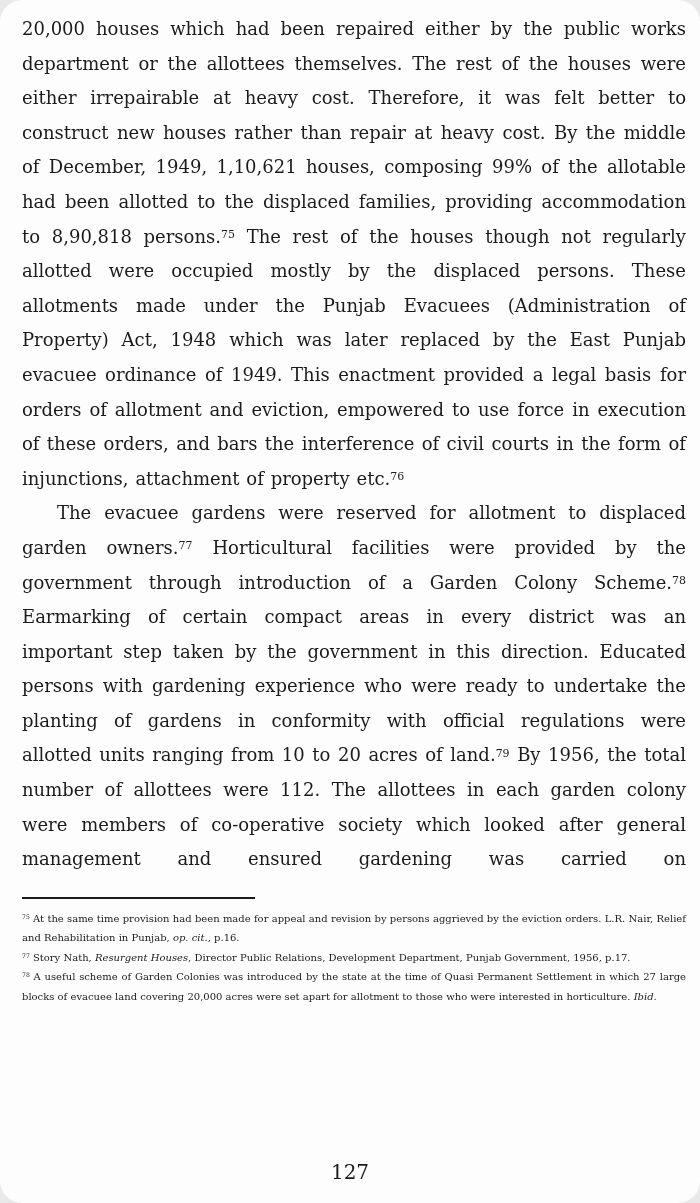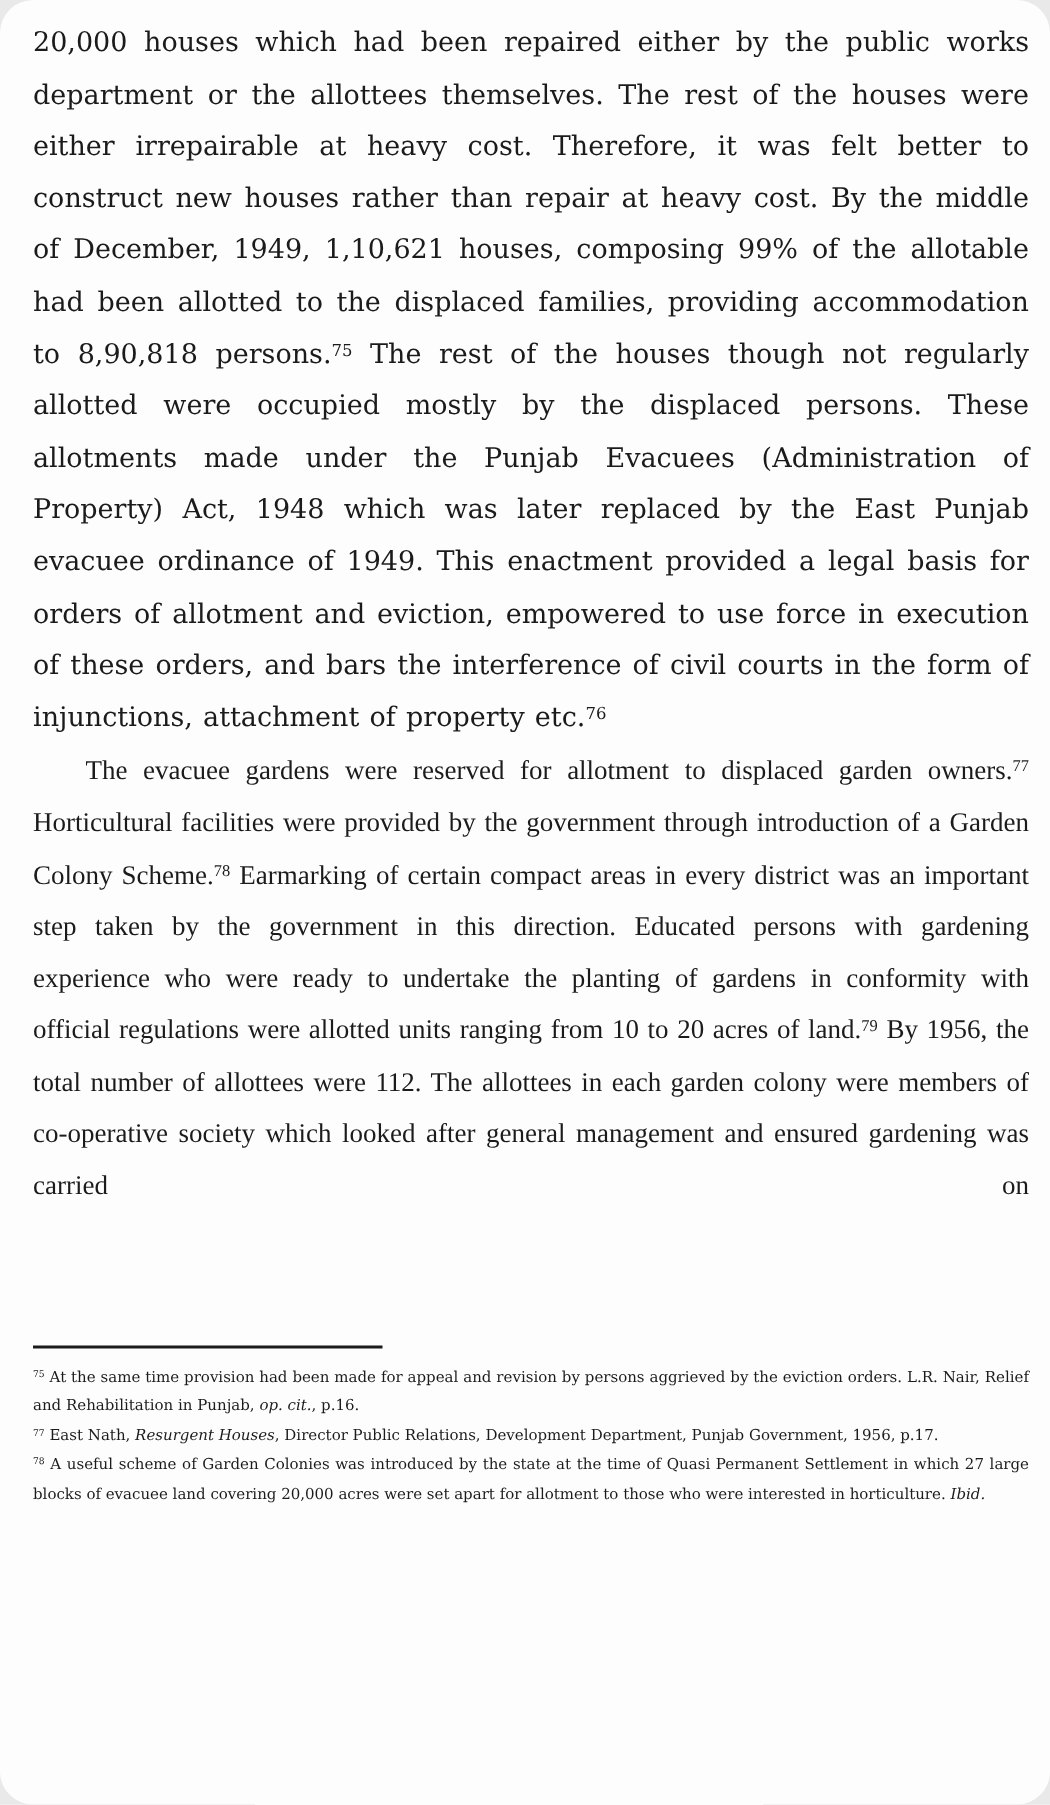--- a/index.html
+++ b/index.html
@@ -16,21 +16,21 @@
     border-radius:22px;
   }
   .body-text { position:absolute; top:12px; left:22px; right:14px; }
   .para {
     margin:0;
     font-size:18px;
     line-height:34.6px;
     text-align:justify;
     word-spacing:0.06em;
   }
-  .para.indent { text-indent:35px;font-family:Liberation Serif, serif; }
+  .para.indent { text-indent:35px; }
   .para.mid { text-align-last:justify; }
   .sup {
     font-size:61%;
     line-height:0;
     vertical-align:baseline;
     position:relative;
     top:-0.45em;
   }
   .it { font-style:italic; }
   .footer-area { position:absolute; left:22px; right:14px; top:897px; }
@@ -57,18 +57,19 @@
 <main class="page">
   <section class="body-text" id="body-text">
       <p class="para"><span>20,000 houses which had been repaired either by the public works department or the allottees themselves. The rest of the houses were either irrepairable at heavy cost. Therefore, it was felt better to construct new houses rather than repair at heavy cost. By the middle of December, 1949, 1,10,621 houses, composing 99% of the allotable had been allotted to the displaced families, providing accommodation to 8,90,818 persons.</span><sup class="sup">75</sup><span> The rest of the houses though not regularly allotted were occupied mostly by the displaced persons. These allotments made under the Punjab Evacuees (Administration of Property) Act, 1948 which was later replaced by the East Punjab evacuee ordinance of 1949. This enactment provided a legal basis for orders of allotment and eviction, empowered to use force in execution of these orders, and bars the interference of civil courts in the form of injunctions, attachment of property etc.</span><sup class="sup">76</sup></p>
       <p class="para indent mid"><span>The evacuee gardens were reserved for allotment to displaced garden owners.</span><sup class="sup">77</sup><span> Horticultural facilities were provided by the government through introduction of a Garden Colony Scheme.</span><sup class="sup">78</sup><span> Earmarking of certain compact areas in every district was an important step taken by the government in this direction. Educated persons with gardening experience who were ready to undertake the planting of gardens in conformity with official regulations were allotted units ranging from 10 to 20 acres of land.</span><sup class="sup">79</sup><span> By 1956, the total number of allottees were 112. The allottees in each garden colony were members of co-operative society which looked after general management and ensured gardening was carried on</span></p>
     </section>
 
   <div class="footer-area">
     <hr class="fnsep">
     <section id="footnotes">
         <div class="footnote"><sup class="sup">75</sup><span> At the same time provision had been made for appeal and revision by persons aggrieved by the eviction orders. L.R. Nair, Relief and Rehabilitation in Punjab, </span><span class="it">op. cit.</span><span>, p.16.</span></div>
-        <div class="footnote"><sup class="sup">77</sup><span> East Nath, </span><span class="it">Resurgent Houses</span><span>, Director Public Relations, Development Department, Punjab Government, 1956, p.17.</span></div>
+        <div class="footnote"><sup class="sup">77</sup><span> Story Nath, </span><span class="it">Resurgent Houses</span><span>, Director Public Relations, Development Department, Punjab Government, 1956, p.17.</span></div>
         <div class="footnote"><sup class="sup">78</sup><span> A useful scheme of Garden Colonies was introduced by the state at the time of Quasi Permanent Settlement in which 27 large blocks of evacuee land covering 20,000 acres were set apart for allotment to those who were interested in horticulture. </span><span class="it">Ibid.</span></div>
       </section>
   </div>
 
+  <footer class="pagenum">127</footer>
 </main>
 
 </body></html>

